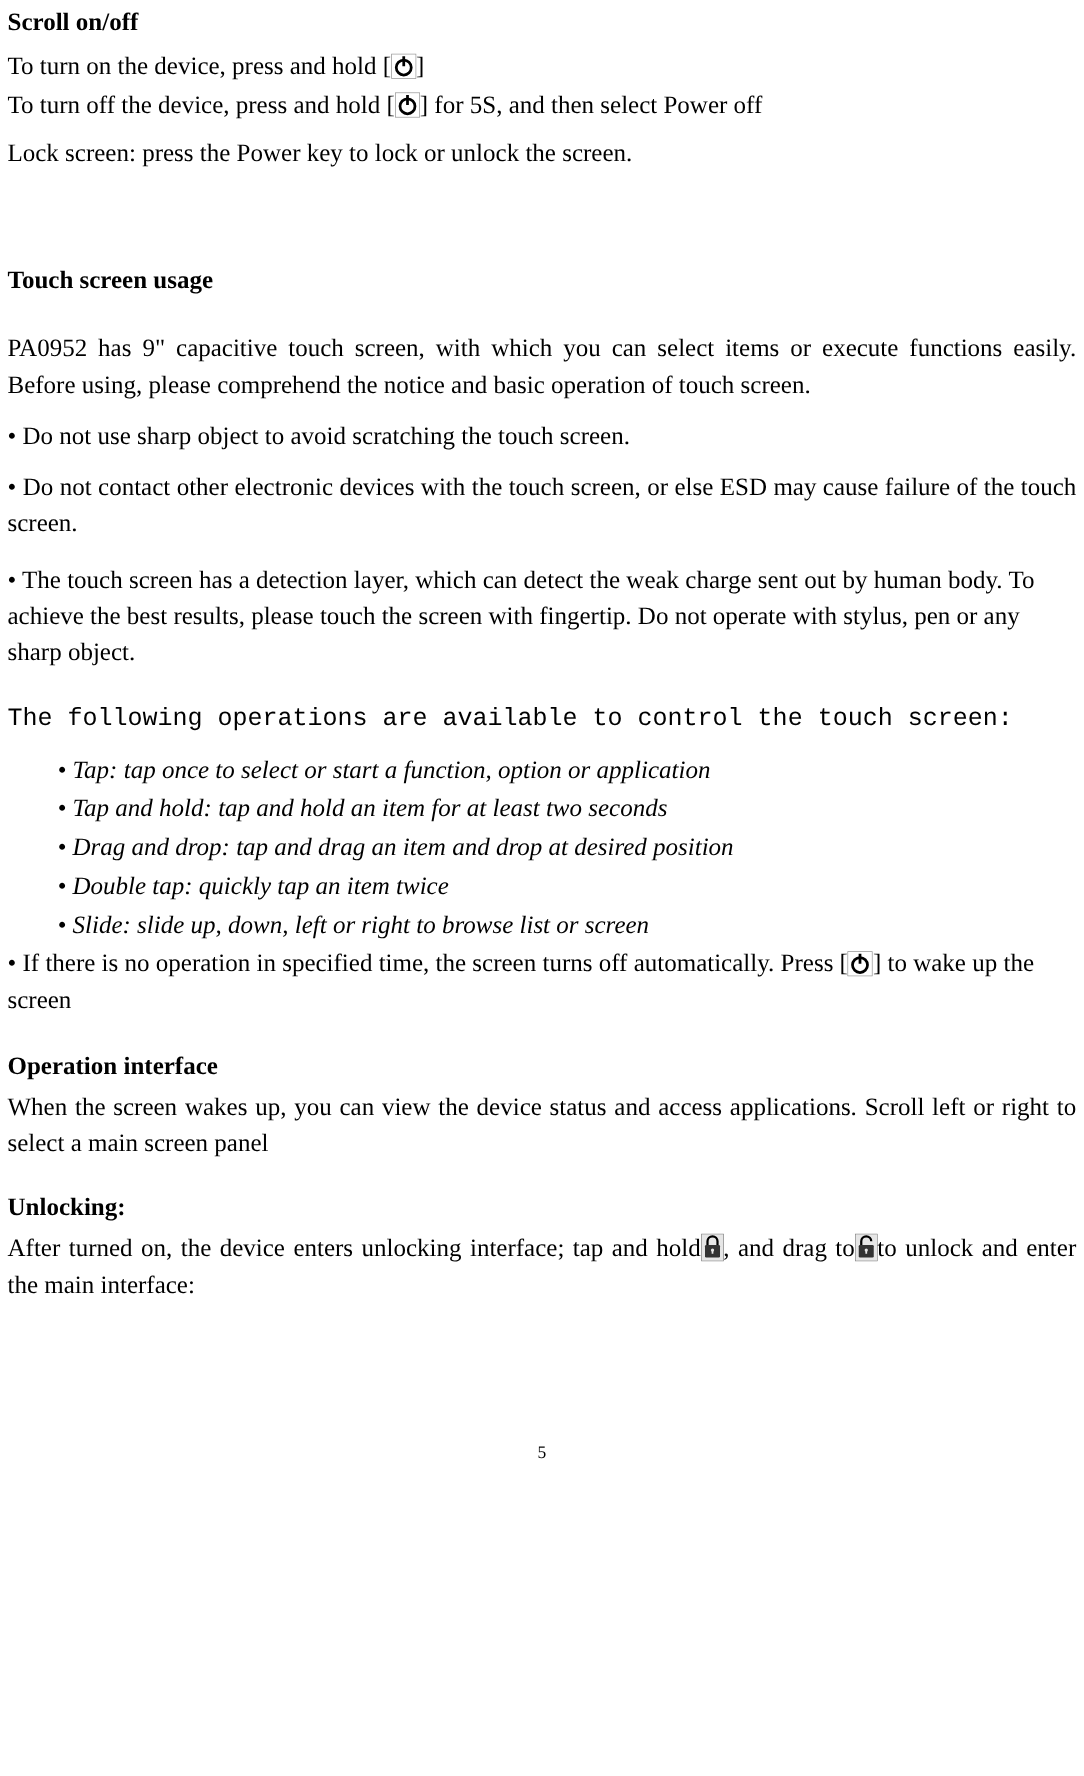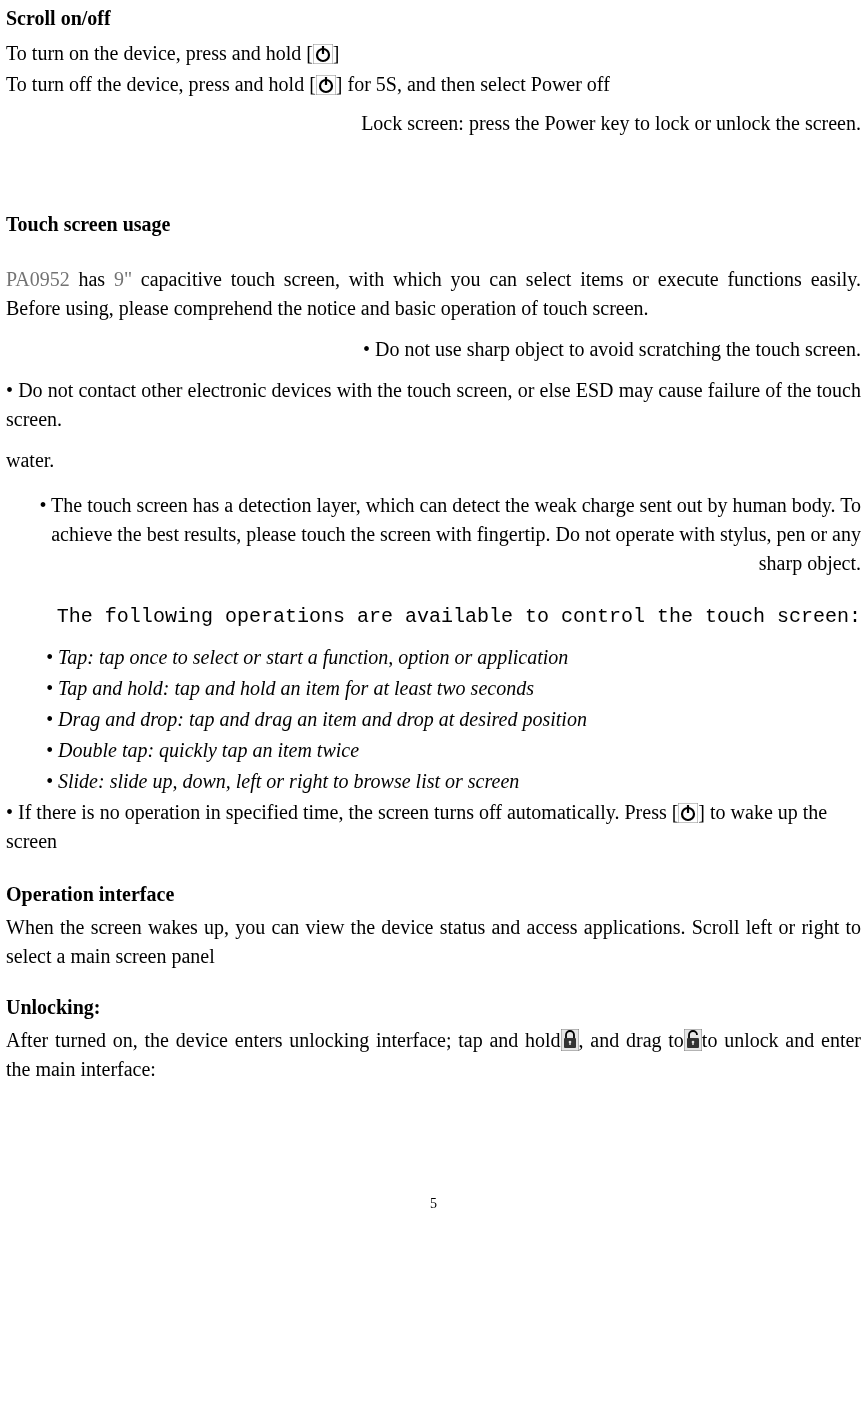--- a/index.html
+++ b/index.html
@@ -6,22 +6,22 @@
     font-family: "Times New Roman", Times, serif;
     font-size: 20px;
     color: #000;
     background: #fff;
     margin: 0;
     padding: 4px 6px 0 6px;
     line-height: 1.45;
     width: 867px;
     box-sizing: border-box;
   }
-  .blue { color: #737373; }
-  .para { margin: 10px 0 12px 0; text-align: right; }
+  .blue { color: #000000; }
+  .para { margin: 10px 0 12px 0; text-align: left; }
   .para.justify { text-align: justify; }
   .spaced { margin-top: 26px; }
   .heading { font-weight: bold; margin: 6px 0 4px 0; }
   .indent1 { padding-left: 40px; font-style: italic; }
   .indent2 { padding-left: 44px; }
   .power-icon {
     display: inline-block;
     vertical-align: -4px;
   }
   .power-icon svg { display: block; }
@@ -65,21 +65,20 @@
 
 <div class="para justify spaced">
   <span class="blue">PA0952</span><span> has </span><span class="blue">9"</span><span> capacitive touch screen, with which you can select items or execute functions easily. Before using, please comprehend the notice and basic operation of touch screen.</span>
 </div>
 
 <div class="para">• Do not use sharp object to avoid scratching the touch screen.</div>
 
 <div class="para justify">• Do not contact other electronic devices with the touch screen, or else ESD may cause failure of the touch screen.</div>
 
 <div>
-  <div class="line">water.</div>
 </div>
 
 <div class="para" style="margin-top:16px;">• The touch screen has a detection layer, which can detect the weak charge sent out by human body. To achieve the best results, please touch the screen with fingertip. Do not operate with stylus, pen or any sharp object.</div>
 
 <div class="para" style="margin-top:24px;font-family:Liberation Mono, monospace;">The following operations are available to control the touch screen:</div>
 
 <div class="line indent1">• Tap: tap once to select or start a function, option or application</div>
 <div class="line indent1">• Tap and hold: tap and hold an item for at least two seconds</div>
 <div class="line indent1">• Drag and drop: tap and drag an item and drop at desired position</div>
 <div class="line indent1">• Double tap: quickly tap an item twice</div>

